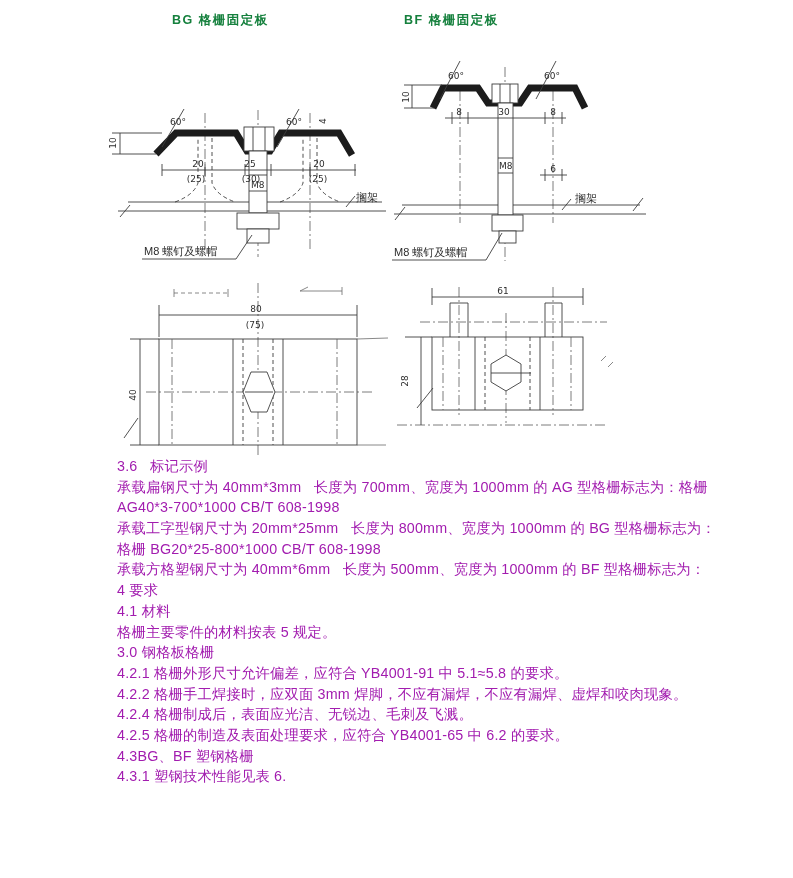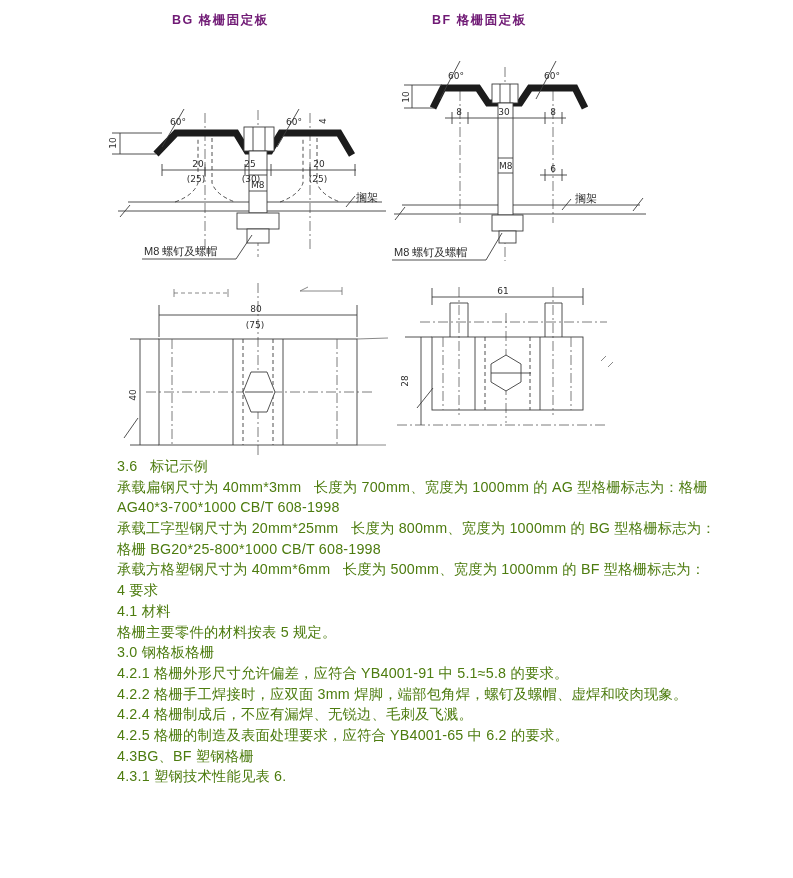--- a/index.html
+++ b/index.html
@@ -1,35 +1,35 @@
 <!DOCTYPE html>
 <html><head>
 <meta charset="utf-8">
 <style>
   html,body{margin:0;padding:0;background:#ffffff;}
   .page{position:relative;width:793px;height:878px;background:#fff;overflow:hidden;
         font-family:"Liberation Sans","DejaVu Sans",sans-serif;}
-  .fig-title{position:absolute;font-size:12.5px;font-weight:700;color:#701a75;letter-spacing:1.5px;white-space:pre;}
+  .fig-title{position:absolute;font-size:12.5px;font-weight:700;color:#15803d;letter-spacing:1.5px;white-space:pre;}
   .t-bg{left:172px;top:12px;}
-  .t-bf{left:404px;top:12px;margin-left:28px;}
+  .t-bf{left:404px;top:12px;}
   svg.fig{position:absolute;overflow:visible;}
   .f-bg-sec{left:110px;top:55px;}
   .f-bf-sec{left:390px;top:55px;}
   .f-bg-plan{left:110px;top:275px;}
   .f-bf-plan{left:395px;top:275px;}
   
   .thin{stroke:#3d3d3d;stroke-width:0.9;fill:none;}
   .lt{stroke:#6a6a6a;stroke-width:0.8;fill:none;}
   .plate{stroke:#1c1c1c;stroke-width:7;fill:none;stroke-linejoin:miter;}
   .dash{stroke-dasharray:4 3;}
   .cline{stroke:#5a5a5a;stroke-width:0.8;fill:none;stroke-dasharray:10 3 2 3;}
   .fw{fill:#ffffff;}
   .lbl{font-family:"DejaVu Sans",sans-serif;font-size:9px;fill:#2d2d2d;}
   .lblzh{font-family:"Liberation Sans","DejaVu Sans",sans-serif;font-size:11px;fill:#2d2d2d;}
-  .body-text{position:absolute;left:117px;top:456px;width:620px;color:#4d7c0f;
+  .body-text{position:absolute;left:117px;top:456px;width:620px;color:#a21caf;
              font-size:14.3px;letter-spacing:0.2px;}
   .body-text .line{height:20.7px;line-height:20.7px;white-space:pre;}
 </style>
 </head>
 <body>
 
 <div class="page">
 
   <div class="fig-title t-bg">BG 格栅固定板</div>
   <div class="fig-title t-bf">BF 格栅固定板</div>
@@ -195,20 +195,20 @@
     <div class="line">承载扁钢尺寸为 40mm*3mm   长度为 700mm、宽度为 1000mm 的 AG 型格栅标志为：格栅</div>
     <div class="line">AG40*3-700*1000 CB/T 608-1998</div>
     <div class="line">承载工字型钢尺寸为 20mm*25mm   长度为 800mm、宽度为 1000mm 的 BG 型格栅标志为：</div>
     <div class="line">格栅 BG20*25-800*1000 CB/T 608-1998</div>
     <div class="line">承载方格塑钢尺寸为 40mm*6mm   长度为 500mm、宽度为 1000mm 的 BF 型格栅标志为：</div>
     <div class="line">4 要求</div>
     <div class="line">4.1 材料</div>
     <div class="line">格栅主要零件的材料按表 5 规定。</div>
     <div class="line">3.0 钢格板格栅</div>
     <div class="line">4.2.1 格栅外形尺寸允许偏差，应符合 YB4001-91 中 5.1≈5.8 的要求。</div>
-    <div class="line">4.2.2 格栅手工焊接时，应双面 3mm 焊脚，端部包角焊，螺钉及螺帽、虚焊和咬肉现象。</div>
-    <div class="line">4.2.4 格栅制成后，不应有漏焊、无锐边、毛刺及飞溅。</div>
+    <div class="line">4.2.2 格栅手工焊接时，应双面 3mm 焊脚，不应有漏焊，不应有漏焊、虚焊和咬肉现象。</div>
+    <div class="line">4.2.4 格栅制成后，表面应光洁、无锐边、毛刺及飞溅。</div>
     <div class="line">4.2.5 格栅的制造及表面处理要求，应符合 YB4001-65 中 6.2 的要求。</div>
     <div class="line">4.3BG、BF 塑钢格栅</div>
     <div class="line">4.3.1 塑钢技术性能见表 6.</div>
   </div>
 
 </div>
 
 </body></html>

